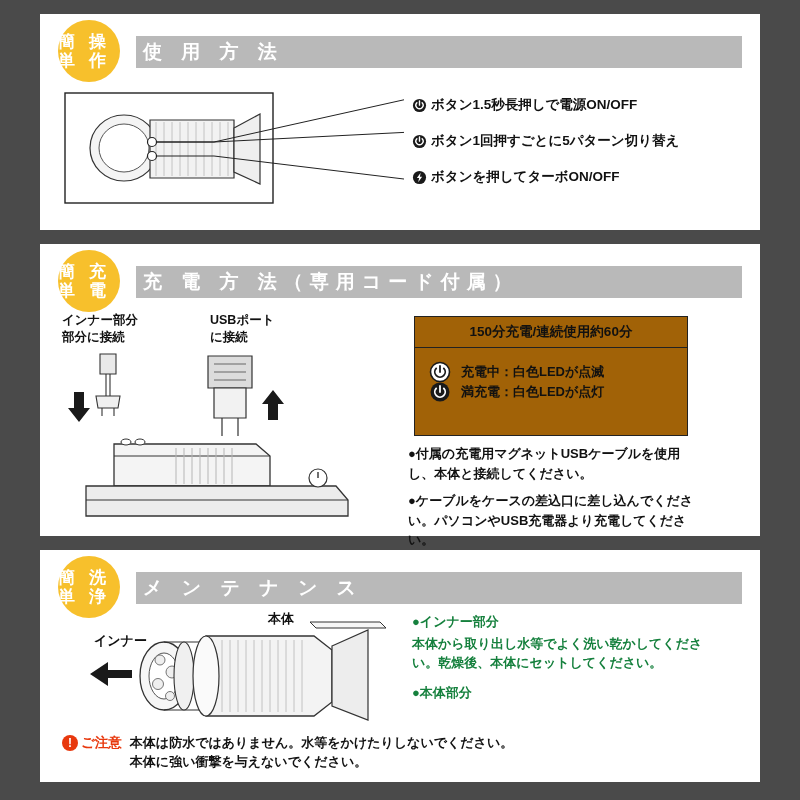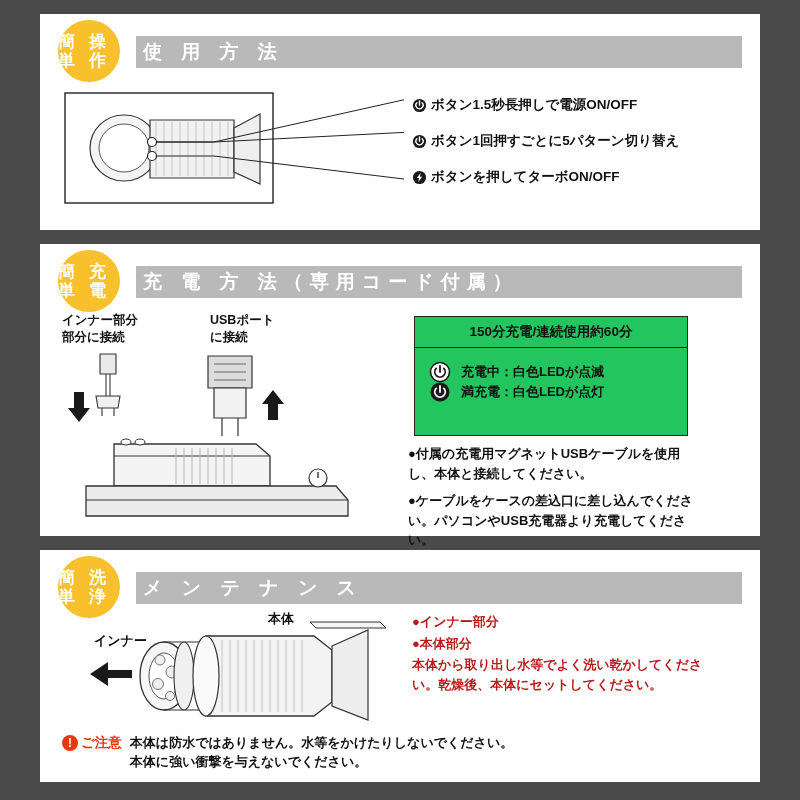--- a/index.html
+++ b/index.html
@@ -62,42 +62,42 @@
     position:relative;flex:0 0 auto;
   }
   .pw-ico svg{display:block;}
 
   
   .p2-left-label{
     position:absolute;font-size:12.5px;line-height:1.35;color:#111;font-weight:bold;
   }
   .p2-box{
     position:absolute;left:374px;top:72px;width:272px;height:118px;
-    border:1.6px solid #222;background:#22c55e;
+    border:1.6px solid #222;background:#a16207;
   }
   .p2-box-top{
     position:absolute;left:0;top:0;right:0;height:30px;
     border-bottom:1.4px solid #222;
     display:flex;align-items:center;justify-content:center;
     font-size:13.5px;font-weight:bold;color:#111;
   }
   .p2-box-row{
     position:absolute;left:14px;display:flex;align-items:center;
     font-size:13px;font-weight:bold;color:#111;white-space:nowrap;
   }
   .p2-notes{
     position:absolute;left:368px;top:200px;width:290px;
     font-size:13px;line-height:1.5;color:#111;font-weight:bold;
   }
   .p2-notes p{margin:0 0 8px 0;}
 
   
   .p3-notes{
     position:absolute;left:372px;top:62px;width:300px;
-    font-size:13px;line-height:1.5;color:#b91c1c;font-weight:bold;
+    font-size:13px;line-height:1.5;color:#15803d;font-weight:bold;
   }
   .p3-notes p{margin:0 0 10px 0;}
   .p3-caution{
     position:absolute;left:22px;bottom:10px;width:690px;
     display:flex;align-items:flex-start;
   }
   .caution-tag{
     display:flex;align-items:center;flex:0 0 auto;margin-right:8px;
     color:#e8380d;font-weight:bold;font-size:13.5px;white-space:nowrap;
   }
@@ -275,22 +275,22 @@
 
       <path d="M150 24 L258 24 L276 38 L276 90 L258 104 L150 104 Z" fill="#f3f3f3" stroke="#333" stroke-width="1.3"></path>
       <ellipse cx="150" cy="64" rx="13" ry="40" fill="#fafafa" stroke="#333" stroke-width="1.2"></ellipse>
       <path d="M166 28 L166 100 M174 28 L174 100 M182 28 L182 100 M190 28 L190 100 M198 28 L198 100 M206 28 L206 100 M214 28 L214 100 M222 28 L222 100 M230 28 L230 100 M238 28 L238 100 M246 28 L246 100" stroke="#bdbdbd" stroke-width="0.9"></path>
       <path d="M276 34 L312 18 L312 108 L276 94 Z" fill="#ededed" stroke="#333" stroke-width="1.2"></path>
       <path d="M254 10 L324 10 L330 16 L260 16 Z" fill="#f6f6f6" stroke="#333" stroke-width="1"></path>
     </svg>
 
     <div class="p3-notes">
       <p style="margin-bottom:2px;">●インナー部分</p>
+      <p>本体から取り出し水等でよく洗い乾かしてください。乾燥後、本体にセットしてください。</p>
       <p style="margin-bottom:2px;">●本体部分</p>
-      <p>本体から取り出し水等でよく洗い乾かしてください。乾燥後、本体にセットしてください。</p>
     </div>
 
     <div class="p3-caution">
       <div class="caution-tag">
         <span class="caution-circle">!</span>
         <span>ご注意</span>
       </div>
       <div class="caution-text">
         <div>本体は防水ではありません。水等をかけたりしないでください。</div>
         <div>本体に強い衝撃を与えないでください。</div>

